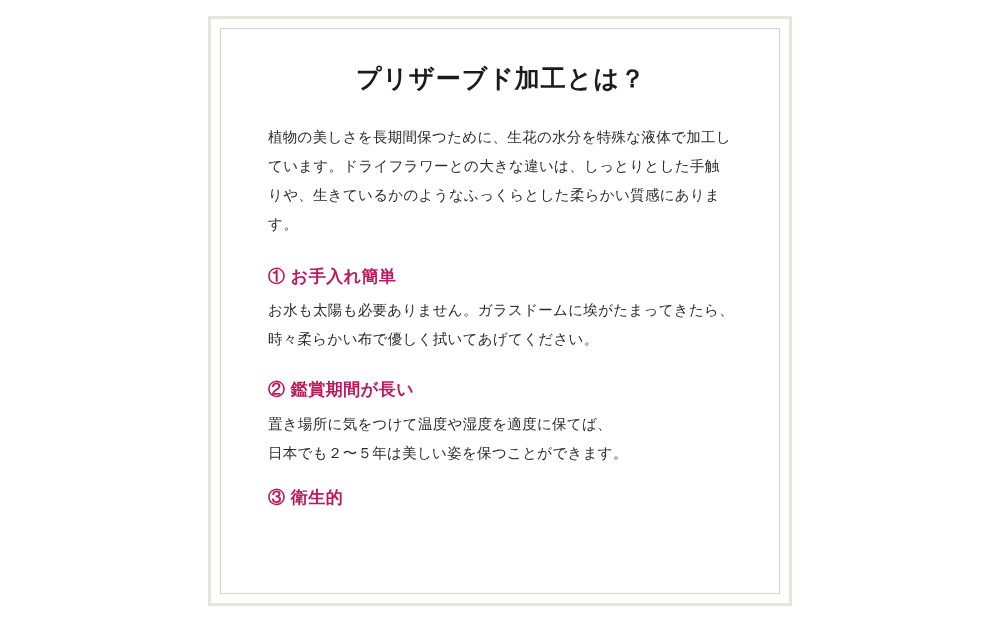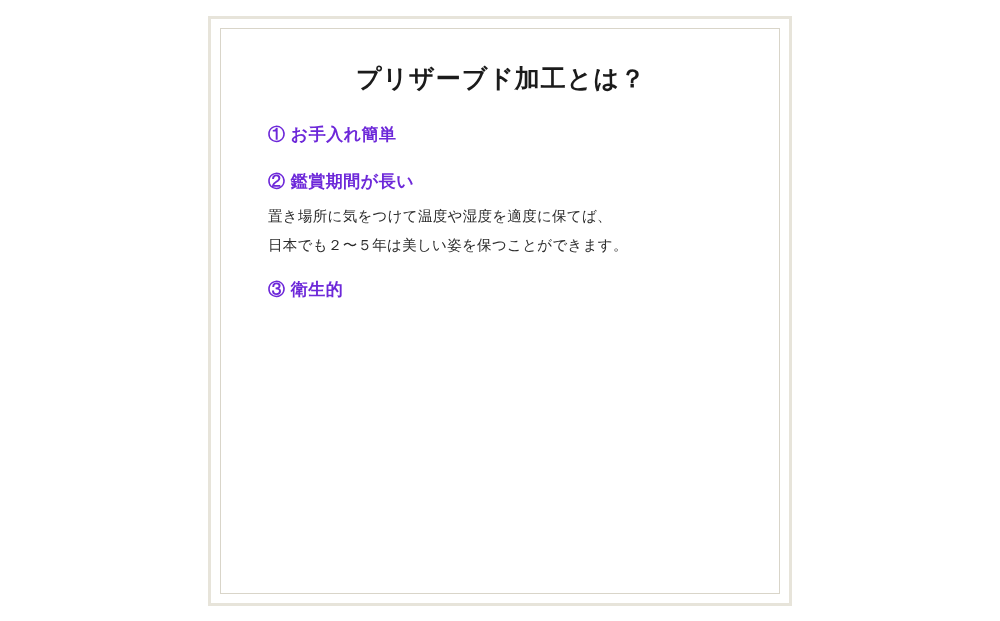--- a/index.html
+++ b/index.html
@@ -72,21 +72,21 @@
     margin-bottom: 18px;
   }
   .section:last-child {
     margin-bottom: 0;
   }
 
   .section-heading {
     font-size: 17px;
     font-weight: bold;
     letter-spacing: 0.03em;
-    color: #6d28d9;
+    color: #be185d;
     margin: 0 0 8px 0;
     line-height: 1.4;
   }
 
   .section-body {
     font-size: 14.5px;
     line-height: 2.0;
     letter-spacing: 0.02em;
     color: #2b2b2b;
     margin: 0;
@@ -102,23 +102,25 @@
 
 <div class="page">
 
   <div class="frame-outer"></div>
   <div class="frame-inner"></div>
 
   <div class="content">
 
     <h1 class="doc-title">プリザーブド加工とは？</h1>
 
+    <p class="intro">植物の美しさを長期間保つために、生花の水分を特殊な液体で加工しています。ドライフラワーとの大きな違いは、しっとりとした手触りや、生きているかのようなふっくらとした柔らかい質感にあります。</p>
 
     <div class="section sec-1">
       <h2 class="section-heading">① お手入れ簡単</h2>
+      <p class="section-body">お水も太陽も必要ありません。ガラスドームに埃がたまってきたら、時々柔らかい布で優しく拭いてあげてください。</p>
     </div>
 
     <div class="section sec-2">
       <h2 class="section-heading">② 鑑賞期間が長い</h2>
       <p class="section-body">置き場所に気をつけて温度や湿度を適度に保てば、
 日本でも２〜５年は美しい姿を保つことができます。</p>
     </div>
 
     <div class="section sec-3">
       <h2 class="section-heading">③ 衛生的</h2>

